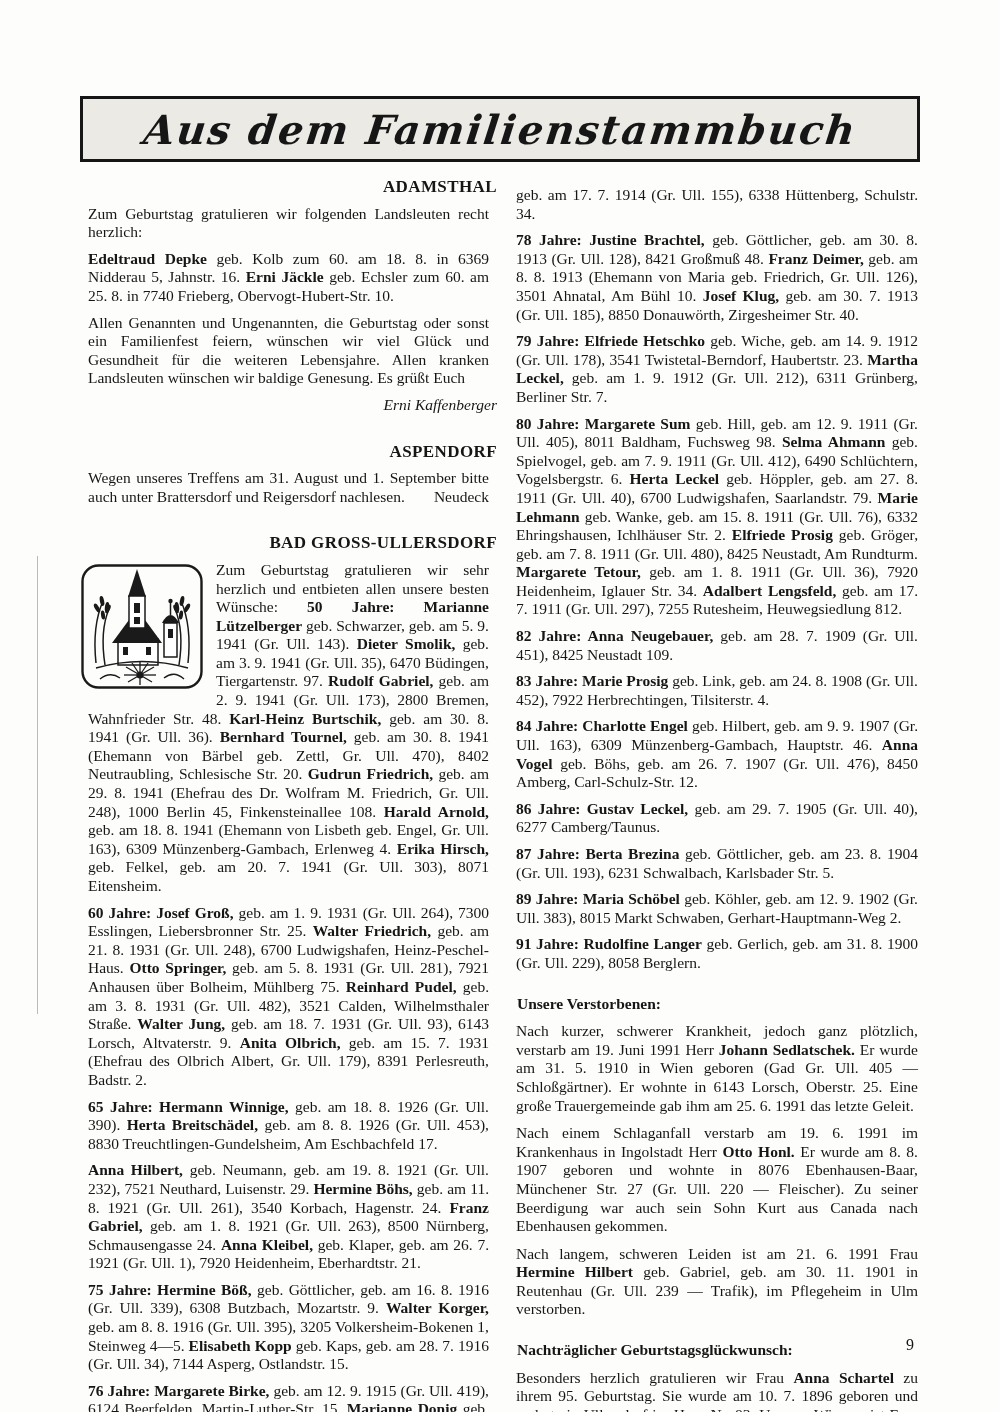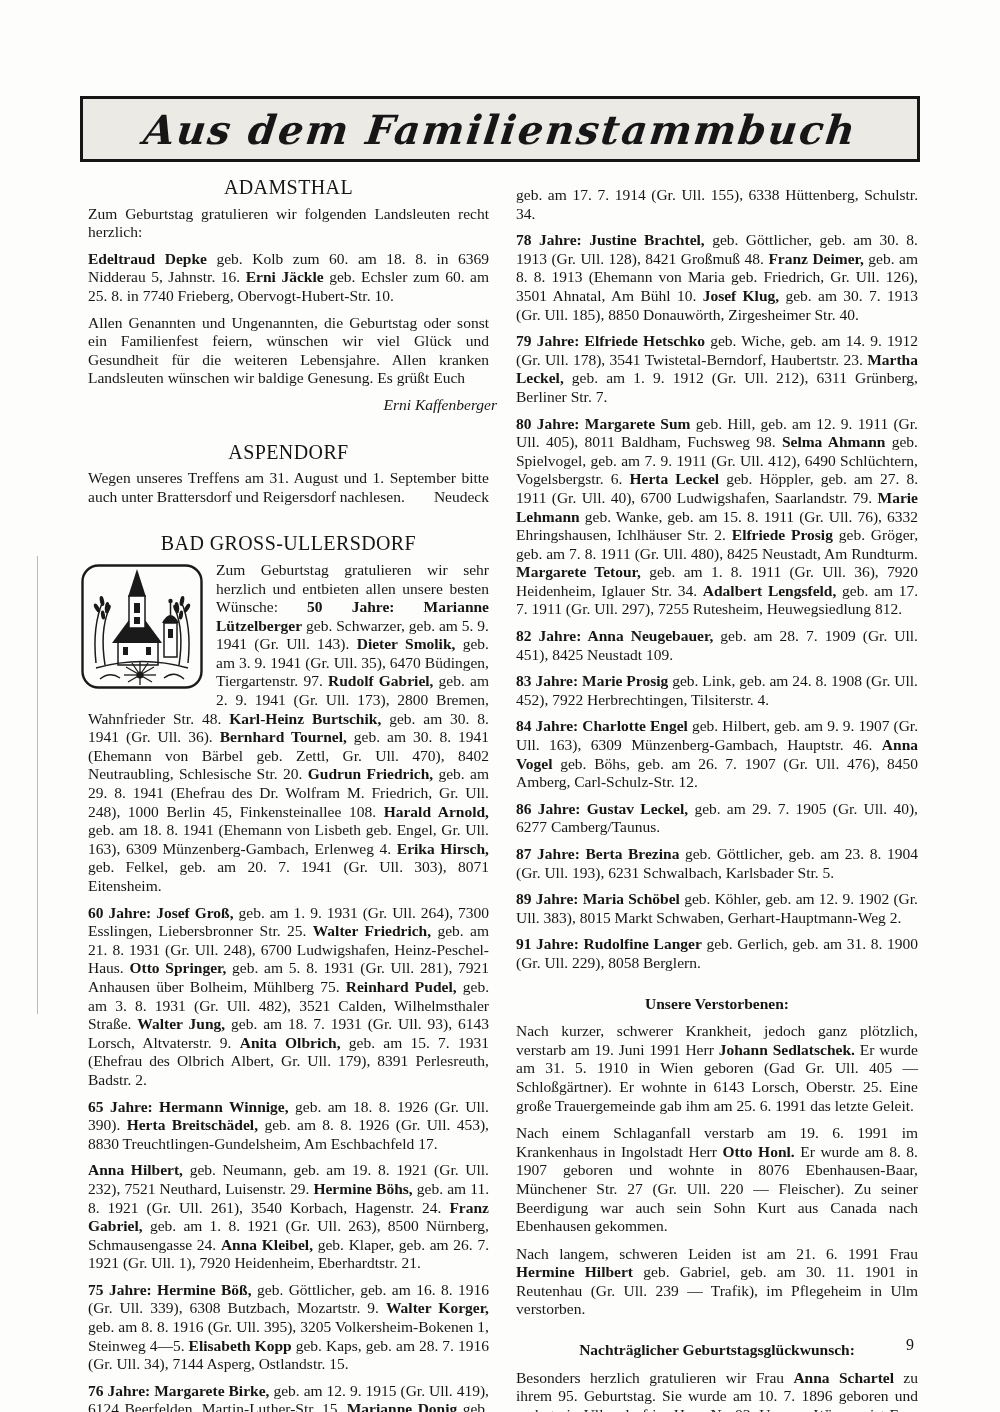--- a/index.html
+++ b/index.html
@@ -7,22 +7,22 @@
         font-family:"Liberation Serif",serif;overflow:hidden;}
   .banner{position:absolute;left:80px;top:96px;width:834px;height:60px;
           border:3px solid #161616;background:#eceae5;
           display:flex;align-items:center;justify-content:center;}
   .banner-title{font-family:"DejaVu Serif",serif;font-style:italic;font-weight:bold;
           font-size:40px;letter-spacing:2px;transform:skewX(-7deg);white-space:nowrap;}
   .col{position:absolute;top:178px;font-size:15.5px;line-height:18.6px;text-align:justify;}
   .col-left{left:80px;width:417px;}
   .col-right{left:508px;width:418px;}
   .col p{margin:8px;}
-  h2{font-size:20px;font-weight:normal;text-align:center;margin:0 0 3px 0;letter-spacing:.4px;}
-  h3{font-size:15.5px;font-weight:bold;text-align:center;margin:0;}
+  h2{font-size:17px;font-weight:bold;text-align:right;margin:0 0 3px 0;letter-spacing:.4px;}
+  h3{font-size:15.5px;font-weight:bold;text-align:left;margin:9px;}
   .sig-line{text-align:right;font-style:italic;}
   .rel{position:relative;}
   .sig-abs{position:absolute;right:0;bottom:0;}
   .mt-a{margin-top:28px;}
   .mt-b{margin-top:22px !important;}
   .mt-s{margin-top:9px !important;}
   .church{float:left;width:124px;height:127px;margin:2px 12px 2px 0;}
   .page-number{position:absolute;left:906px;top:1336px;font-size:16px;}
   .scan-line{position:absolute;left:37px;top:556px;width:1px;height:458px;background:#bdbab3;}
 </style>

